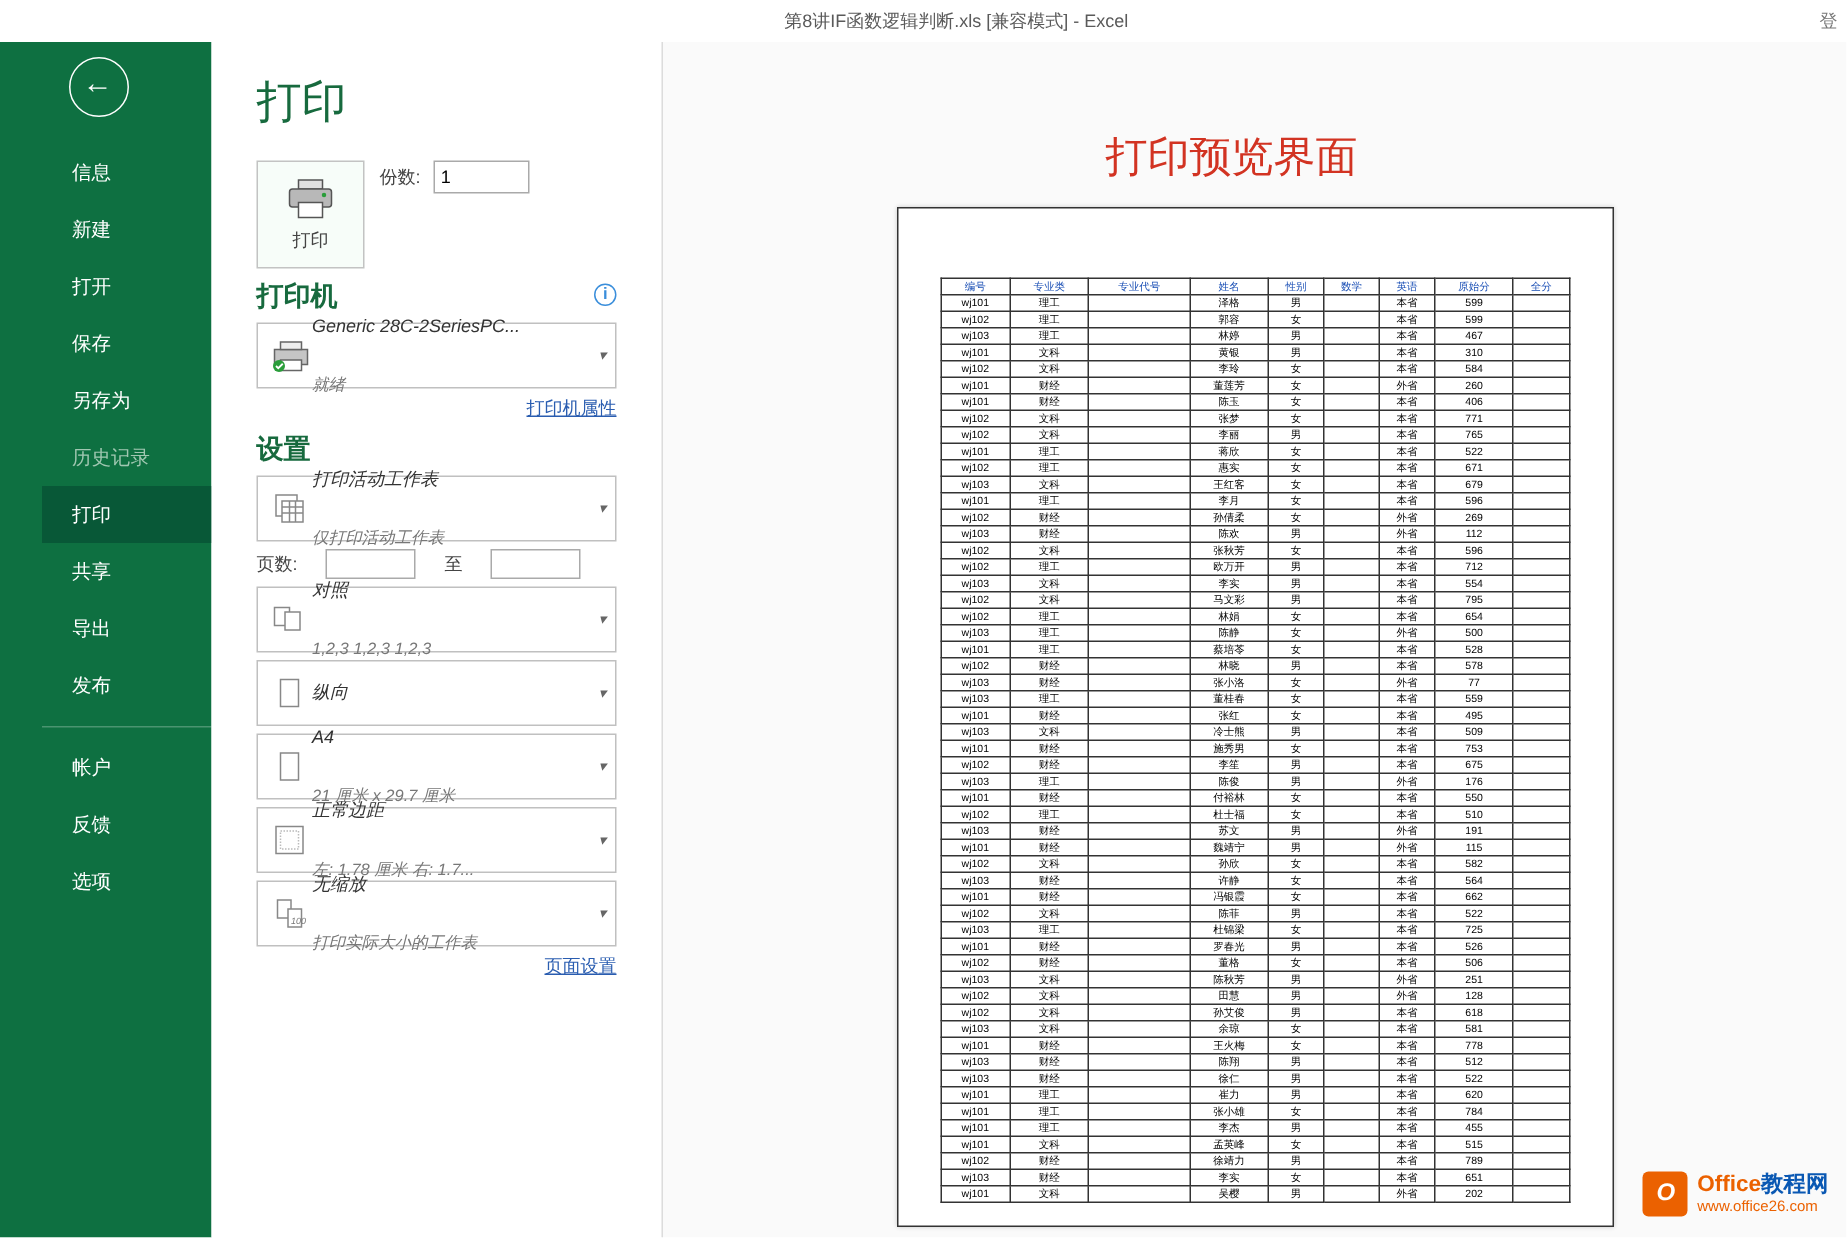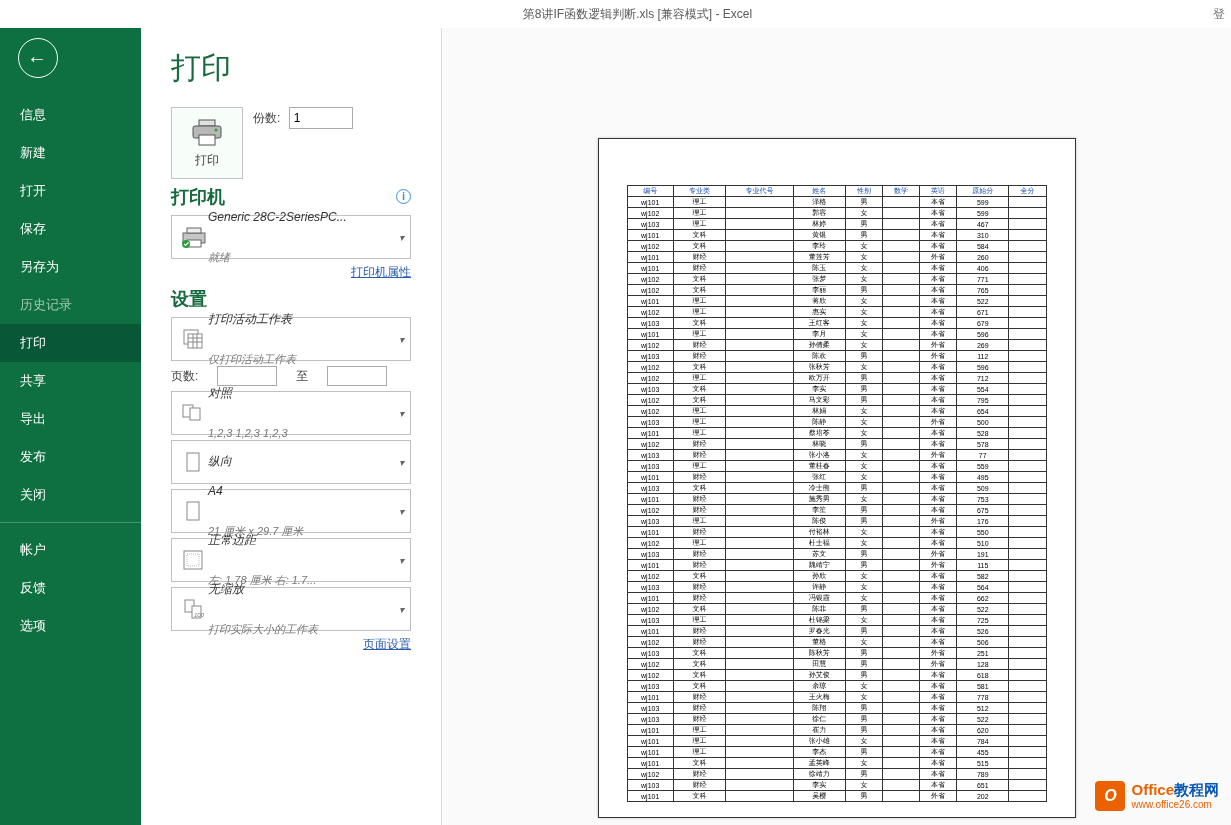--- a/index.html
+++ b/index.html
@@ -1,20 +1,20 @@
 <!DOCTYPE html>
 <html><head>
   <meta charset="utf-8">
   <style>
     * { margin: 0; padding: 0; box-sizing: border-box; font-family: "Microsoft YaHei", "Segoe UI", sans-serif; }
     body { background: #fff; width: 1231px; height: 825px; overflow: hidden; position: relative; }
     .title-bar { height: 28px; text-align: center; color: #5a5a5a; font-size: 12px; padding-top: 6px; position: relative; margin-left: 44px; }
     .title-bar .right { position: absolute; right: 6px; top: 6px; color: #777; }
     .container { display: flex; height: 797px; }
-    .sidebar { width: 141px; background: #0e7041; color: #fff; padding-top: 10px; }
+    .sidebar { width: 141px; background: #0e7041; color: #fff; padding-top: 10px; padding-left: 28px; }
     .back-btn { width: 40px; height: 40px; border: 1.5px solid #fff; border-radius: 50%; margin: 0 0 18px 18px; position: relative; cursor: pointer; }
     .back-btn::after { content: "←"; color: #fff; font-size: 20px; position: absolute; top: 6px; left: 8px; }
     .menu-item { padding: 10px 20px; font-size: 13px; cursor: pointer; }
     .menu-item.active { background: #085837; }
     .menu-item.disabled { color: #a0c7b1; }
     .menu-divider { border-top: 1px solid rgba(255,255,255,0.25); margin: 8px 0; }
     .content { flex: 1; display: flex; background: #fff; }
     .print-panel { width: 300px; padding: 20px 30px 20px 30px; }
     .page-title { font-size: 30px; color: #176a3e; font-weight: 300; margin-bottom: 18px; }
     .print-button { display: inline-block; width: 72px; height: 72px; border: 1px solid #c3c3c3; text-align: center; padding-top: 10px; cursor: pointer; background: #f7fdf9; }
@@ -65,21 +65,20 @@
     <div class="menu-item">信息</div>
     <div class="menu-item">新建</div>
     <div class="menu-item">打开</div>
     <div class="menu-item">保存</div>
     <div class="menu-item">另存为</div>
     <div class="menu-item disabled">历史记录</div>
     <div class="menu-item active">打印</div>
     <div class="menu-item">共享</div>
     <div class="menu-item">导出</div>
     <div class="menu-item">发布</div>
-    <div class="menu-item">关闭</div>
     <div class="menu-divider"></div>
     <div class="menu-item">帐户</div>
     <div class="menu-item">反馈</div>
     <div class="menu-item">选项</div>
   </div>
 
   <div class="content">
 
     <div class="print-panel">
       <div class="page-title">打印</div>
@@ -214,20 +213,21 @@
           <div>无缩放</div>
           <div class="sub">打印实际大小的工作表</div>
         </div>
         <div class="caret">▾</div>
       </div>
 
       <div class="link">页面设置</div>
     </div>
 
     <div class="preview-area">
+      <div class="annotation">打印预览界面</div>
       <div class="page-preview">
         <table class="data-table">
           <thead>
               <tr id="preview-head">
                 <th>编号</th>
                 <th>专业类</th>
                 <th>专业代号</th>
                 <th>姓名</th>
                 <th>性别</th>
                 <th>数学</th>

